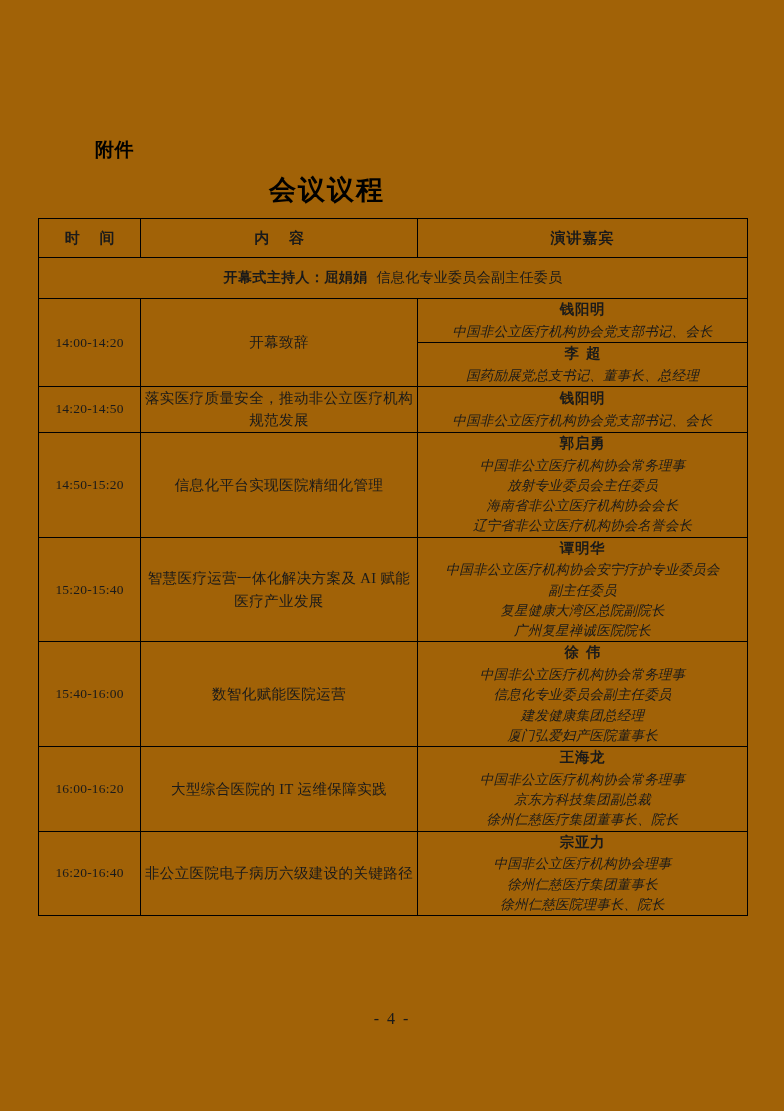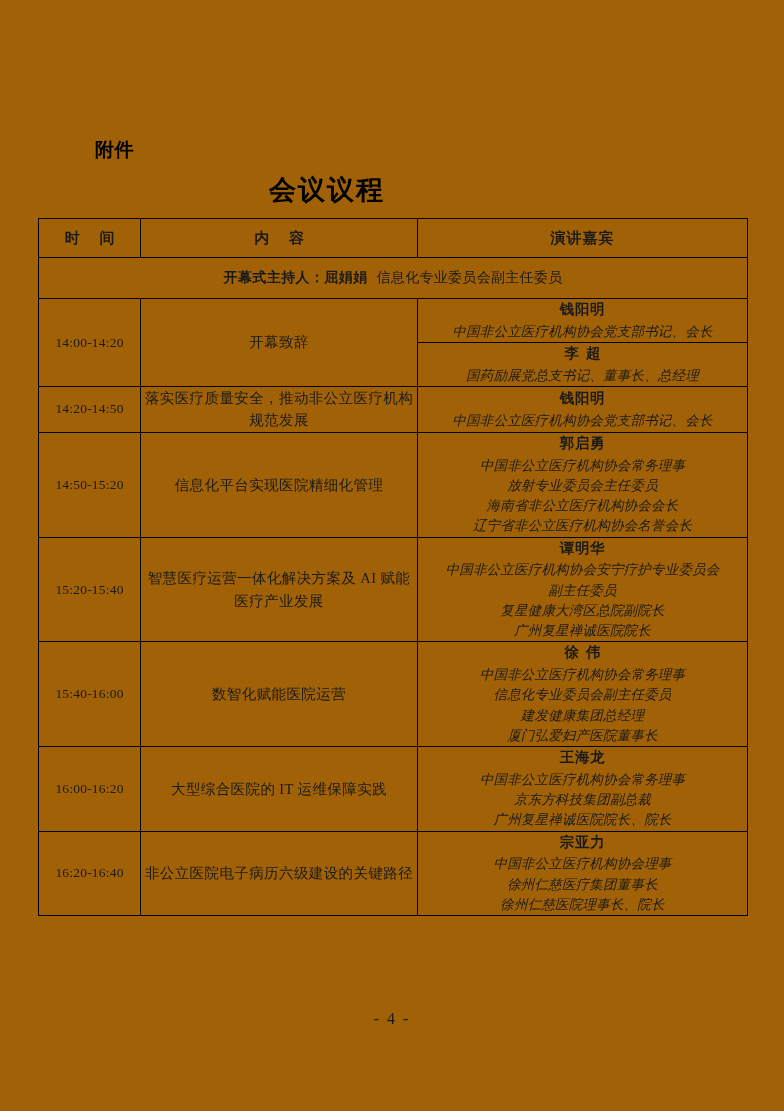--- a/index.html
+++ b/index.html
@@ -226,21 +226,21 @@
             <span class="guest-role">厦门弘爱妇产医院董事长</span>
           </td>
         </tr>
         <tr>
           <td class="time-cell">16:00-16:20</td>
           <td class="topic-cell">大型综合医院的 IT 运维保障实践</td>
           <td class="guest-cell">
             <span class="guest-name">王海龙</span>
             <span class="guest-role">中国非公立医疗机构协会常务理事</span>
             <span class="guest-role">京东方科技集团副总裁</span>
-            <span class="guest-role">广州复星禅诚医院院长、院长</span>
+            <span class="guest-role">徐州仁慈医疗集团董事长、院长</span>
           </td>
         </tr>
         <tr>
           <td class="time-cell">16:20-16:40</td>
           <td class="topic-cell">非公立医院电子病历六级建设的关键路径</td>
           <td class="guest-cell">
             <span class="guest-name">宗亚力</span>
             <span class="guest-role">中国非公立医疗机构协会理事</span>
             <span class="guest-role">徐州仁慈医疗集团董事长</span>
             <span class="guest-role">徐州仁慈医院理事长、院长</span>

